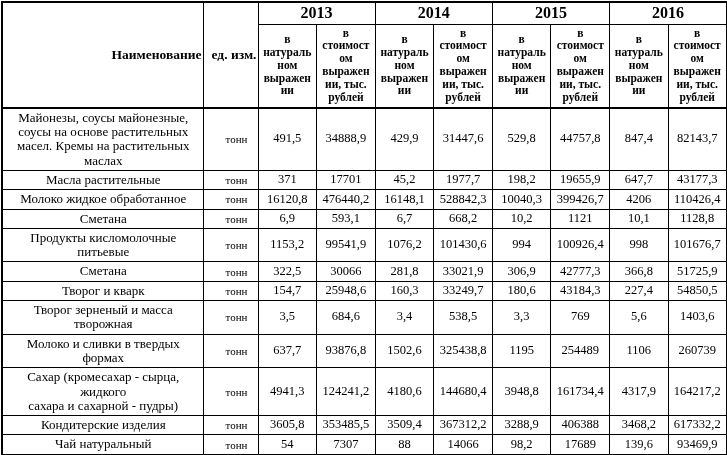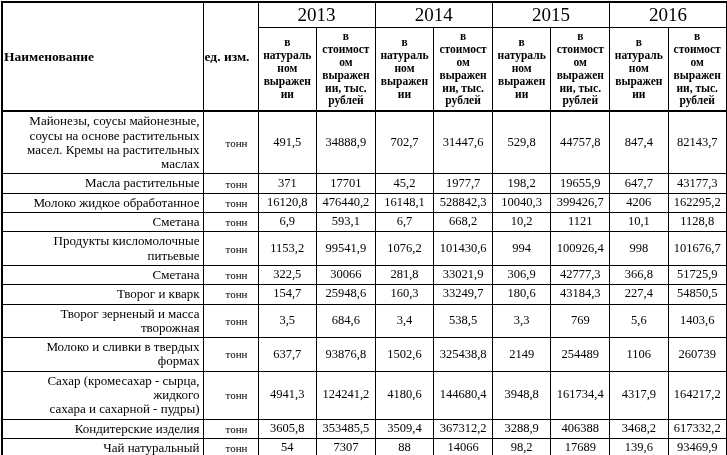--- a/index.html
+++ b/index.html
@@ -26,47 +26,47 @@
   table.stat th, table.stat td {
     border: 1px solid #000000;
     overflow: hidden;
     box-sizing: border-box;
   }
   col.c-name { width: 201px; }
   col.c-unit { width: 55px; }
   col.c-val  { width: 58.6px; }
 
   th.year {
-    font-size: 19px;
-    font-weight: normal;
+    font-size: 16px;
+    font-weight: bold;
     height: 22px;
     text-align: center;
     vertical-align: middle;
     padding: 1px 0;
   }
   th.head-name, th.head-unit {
     font-size: 13.5px;
     font-weight: bold;
-    text-align: left;
+    text-align: right;
     vertical-align: middle;
   }
   th.sub {
     font-size: 11.5px;
     font-weight: bold;
     text-align: center;
     vertical-align: middle;
     white-space: pre-line;
     line-height: 1.12;
     padding: 2px 0 3px 0;
   }
   tbody tr:first-child td { border-top: 2px solid #000000; }
 
   td.name {
     font-size: 13px;
-    text-align: right;
+    text-align: center;
     vertical-align: middle;
     padding: 2px 3px 2px 4px;
     line-height: 1.1;
     white-space: pre-line;
   }
   td.unit {
     font-size: 11px;
     text-align: right;
     vertical-align: middle;
     padding: 2px 10px;
@@ -154,21 +154,21 @@
     </thead>
     <tbody id="table-body">
         <tr>
           <td class="name">Майонезы, соусы майонезные,
 соусы на основе растительных
 масел. Кремы на растительных
 маслах</td>
           <td class="unit">тонн</td>
           <td class="num">491,5</td>
           <td class="num">34888,9</td>
-          <td class="num">702,7</td>
+          <td class="num">429,9</td>
           <td class="num">31447,6</td>
           <td class="num">529,8</td>
           <td class="num">44757,8</td>
           <td class="num">847,4</td>
           <td class="num">82143,7</td>
         </tr>
         <tr>
           <td class="name">Масла растительные</td>
           <td class="unit">тонн</td>
           <td class="num">371</td>
@@ -183,21 +183,21 @@
         <tr>
           <td class="name">Молоко жидкое обработанное</td>
           <td class="unit">тонн</td>
           <td class="num">16120,8</td>
           <td class="num">476440,2</td>
           <td class="num">16148,1</td>
           <td class="num">528842,3</td>
           <td class="num">10040,3</td>
           <td class="num">399426,7</td>
           <td class="num">4206</td>
-          <td class="num">162295,2</td>
+          <td class="num">110426,4</td>
         </tr>
         <tr>
           <td class="name">Сметана</td>
           <td class="unit">тонн</td>
           <td class="num">6,9</td>
           <td class="num">593,1</td>
           <td class="num">6,7</td>
           <td class="num">668,2</td>
           <td class="num">10,2</td>
           <td class="num">1121</td>
@@ -255,21 +255,21 @@
           <td class="num">1403,6</td>
         </tr>
         <tr>
           <td class="name">Молоко и сливки в твердых
 формах</td>
           <td class="unit">тонн</td>
           <td class="num">637,7</td>
           <td class="num">93876,8</td>
           <td class="num">1502,6</td>
           <td class="num">325438,8</td>
-          <td class="num">2149</td>
+          <td class="num">1195</td>
           <td class="num">254489</td>
           <td class="num">1106</td>
           <td class="num">260739</td>
         </tr>
         <tr>
           <td class="name">Сахар (кромесахар - сырца,
 жидкого
 сахара и сахарной - пудры)</td>
           <td class="unit">тонн</td>
           <td class="num">4941,3</td>

